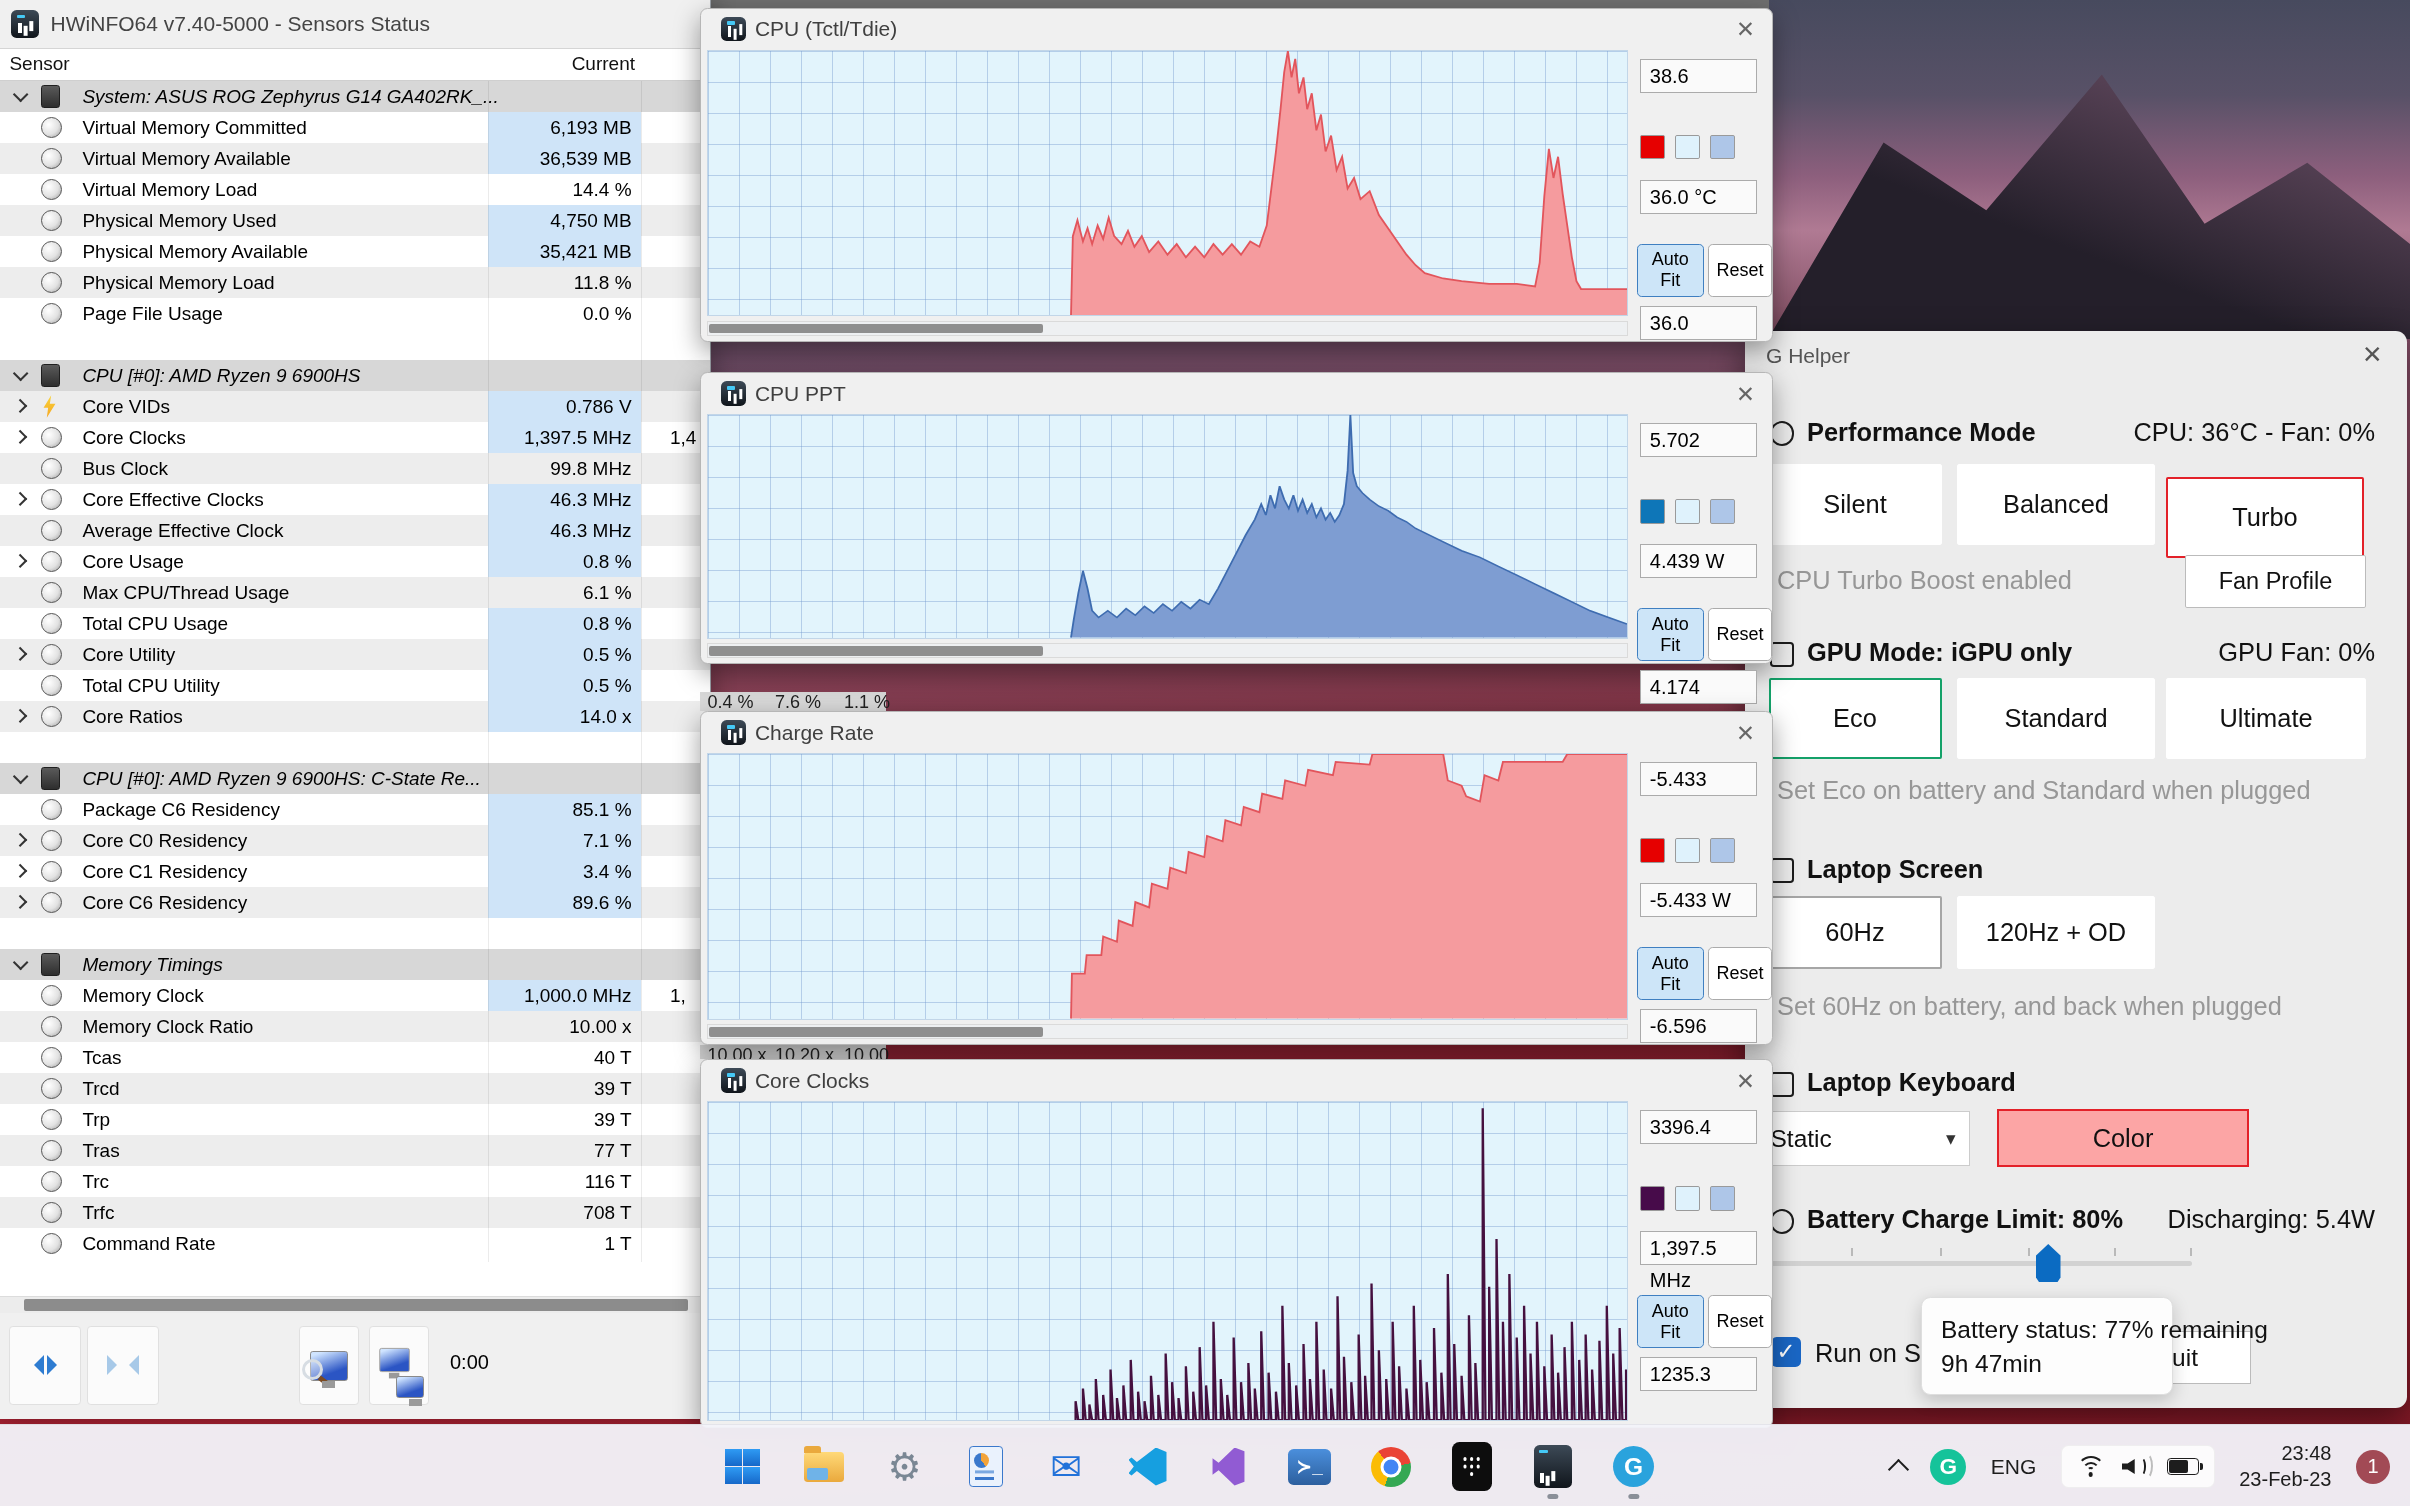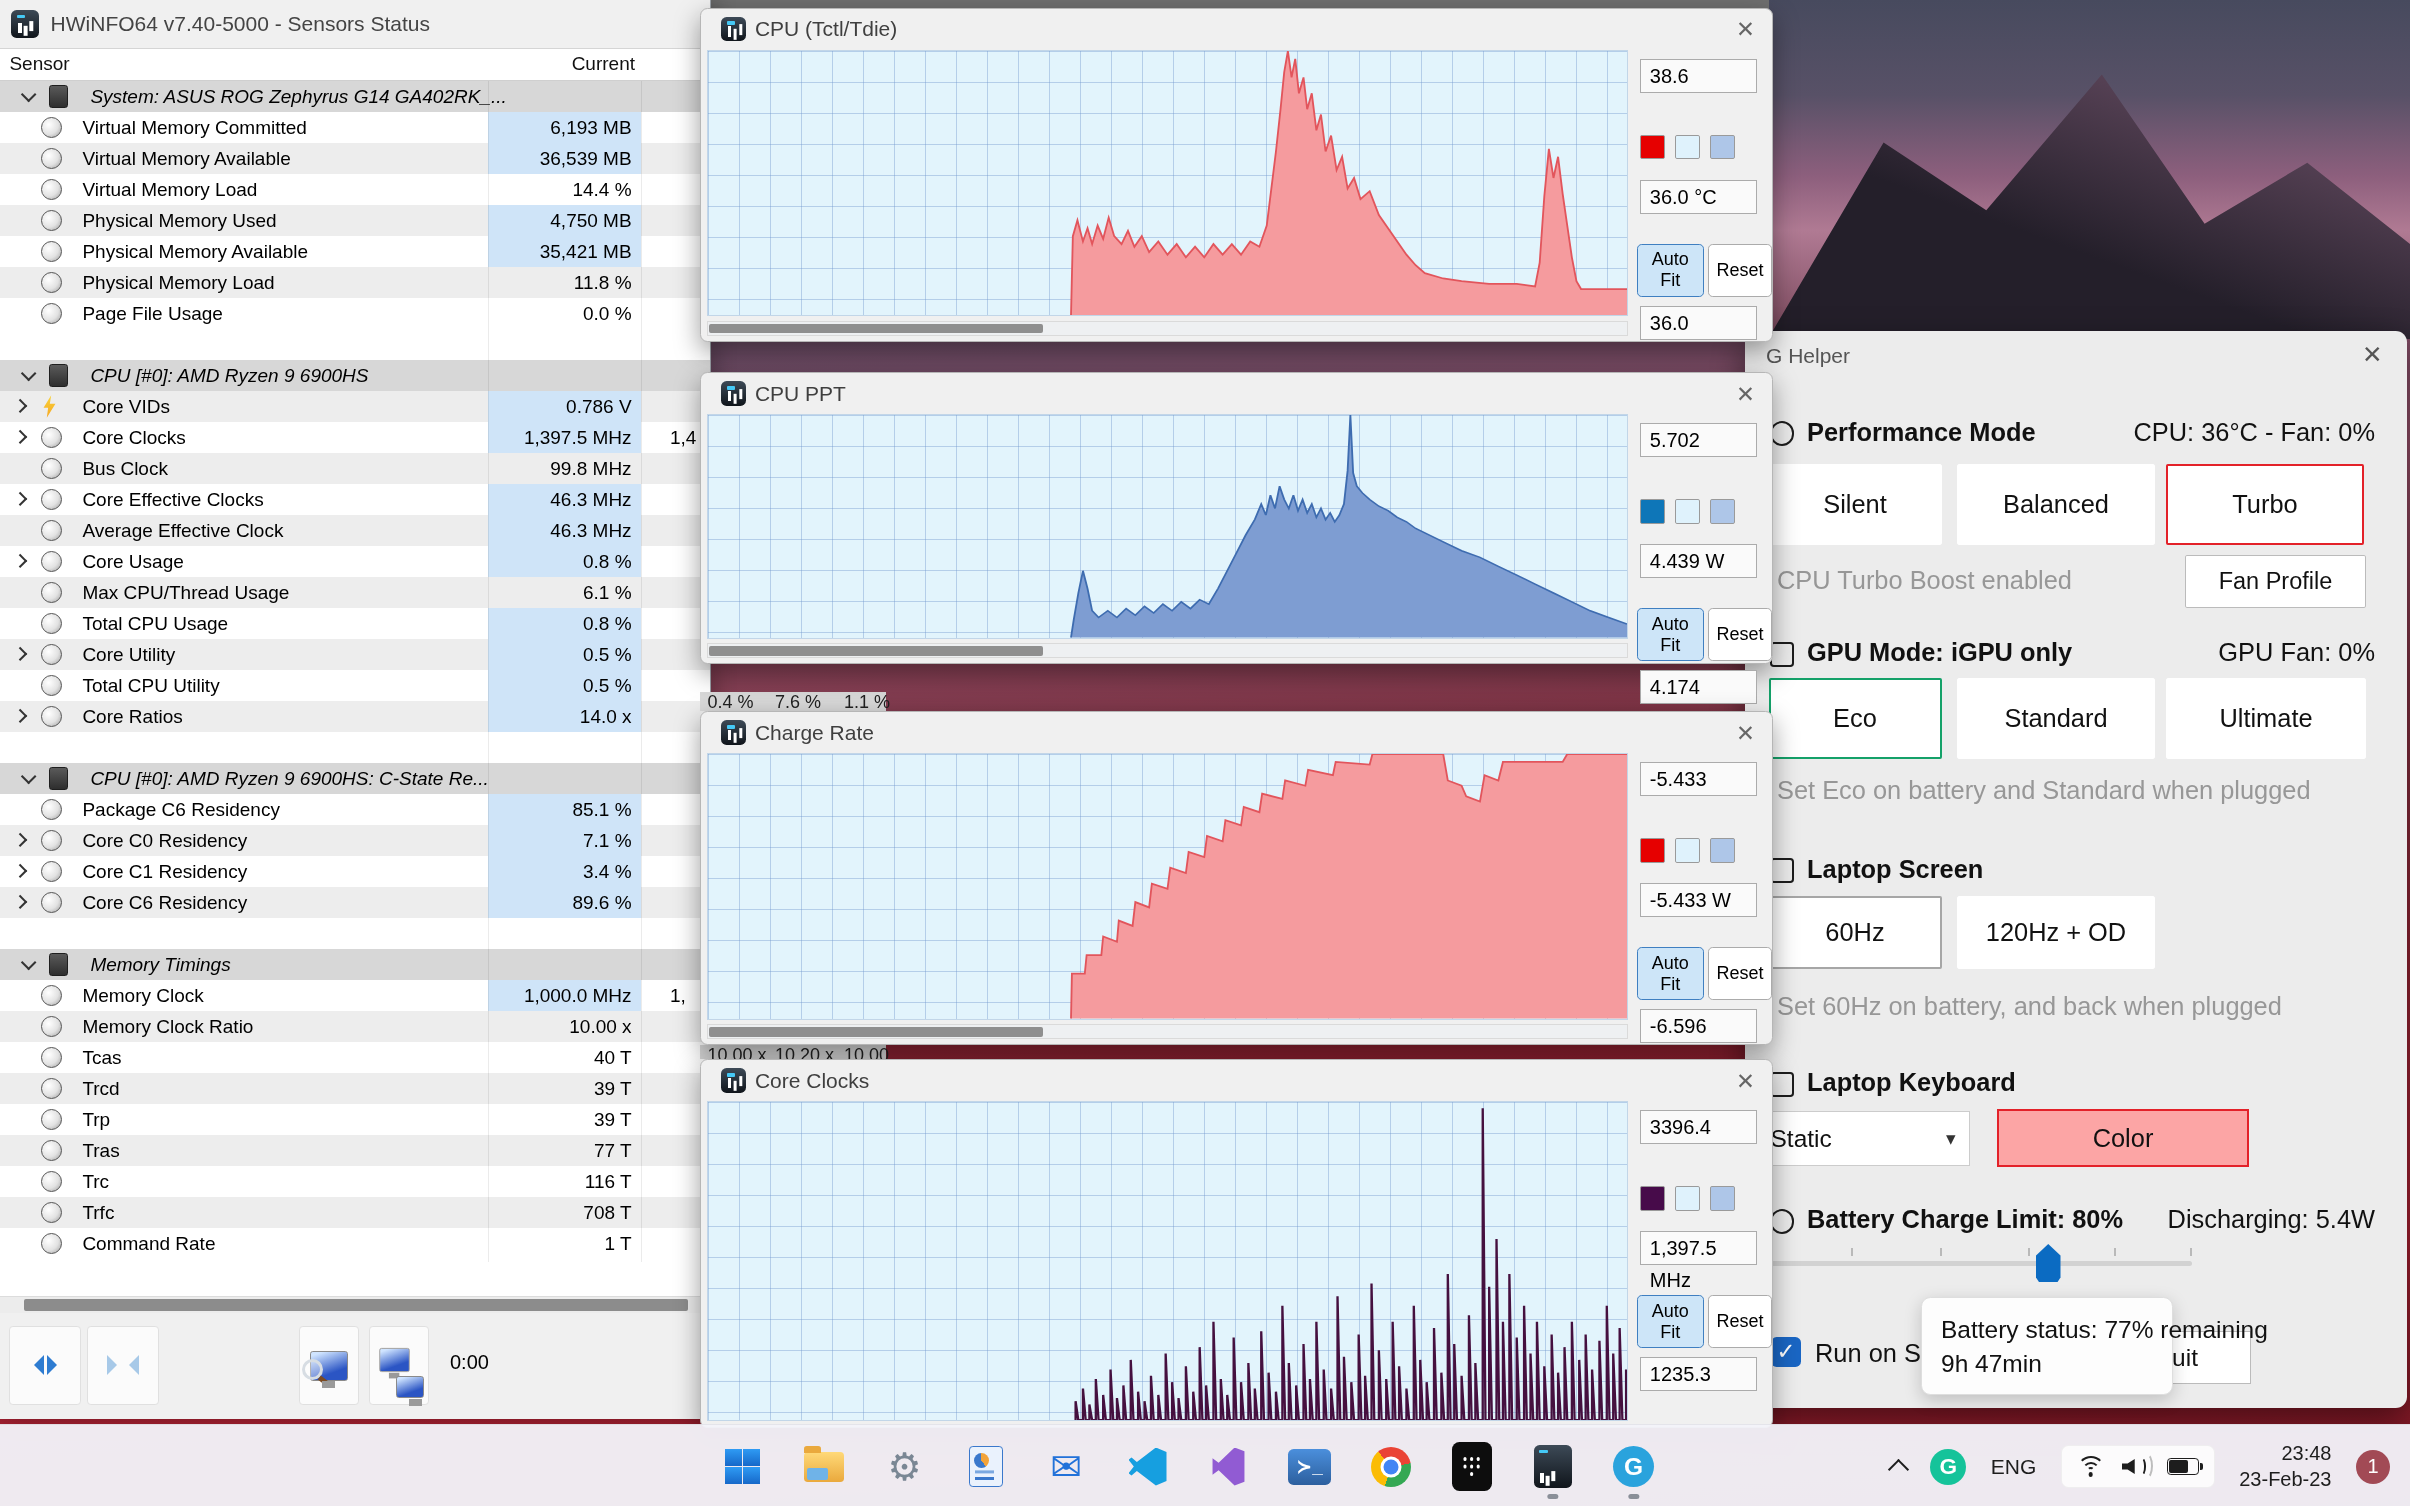--- a/index.html
+++ b/index.html
@@ -30,21 +30,21 @@
   .hwicon .bars{position:absolute;left:6.6px;bottom:4.7px;width:3.8px;height:10.4px;background:#fff;
     box-shadow:5.6px 2.8px 0 #fff,11.3px -1.9px 0 #fff;}
   .hwicon:after{content:"";position:absolute;left:5.6px;top:4.7px;width:8.5px;height:3.8px;background:#45c8f5;border-radius:0.9px;}
   .hwicon.sm{width:24.5px;height:24.5px;}
   .hw-colhead{position:absolute;left:0;top:49px;right:0;height:32px;background:#fff;border-bottom:0.9px solid #cfcfcf;}
   .hw-colhead .c-sensor{position:absolute;left:9.4px;top:3.8px;font-size:19px;color:#111;}
   .hw-colhead .c-current{position:absolute;left:488px;width:147px;top:3.8px;text-align:right;font-size:19px;color:#111;}
   .hw-rows{position:absolute;left:0;top:81px;right:0;height:1181px;overflow:hidden;}
   .hrow{height:31px;line-height:31px;position:relative;display:flex;align-items:center;font-size:19px;color:#000;background:#fff;}
   .hw-rows .hrow:nth-child(odd){background:#ededed;}
-  .hrow.grp{background:#d7d7d7 !important;font-style:italic;padding-left:8px;}
+  .hrow.grp{background:#d7d7d7 !important;font-style:italic;}
   .hrow.sp{background:#fff !important;}
   .slot1{width:41px;flex:0 0 auto;display:flex;justify-content:center;align-items:center;}
   .sloti{width:32px;flex:0 0 auto;display:flex;justify-content:flex-start;align-items:center;}
   .caret-down{width:11.3px;height:11.3px;border-right:2.8px solid #333;border-bottom:2.8px solid #333;transform:rotate(45deg);margin-top:-4.7px;}
   .chev-right{width:10.4px;height:10.4px;border-right:2.8px solid #333;border-top:2.8px solid #333;transform:rotate(45deg);}
   .ic-gauge{width:21px;height:21px;border-radius:50%;border:1.9px solid #555;
     background:radial-gradient(circle at 35% 35%,#ffffff,#e2e2e2 55%,#9a9a9a);}
   .ic-chip{width:19px;height:22.6px;background:linear-gradient(180deg,#5a5a5a,#2e2e2e);border:0.9px solid #1f1f1f;border-radius:2.8px;}
   .ic-bolt{width:17px;height:22.6px;background:linear-gradient(180deg,#f8d43a,#f6a623);
     clip-path:polygon(60% 0,15% 55%,42% 55%,34% 100%,85% 38%,52% 38%);}
@@ -570,21 +570,21 @@
 
 <div class="abs ghelper">
   <span class="gh-title">G Helper</span>
   <span class="gh-close">✕</span>
 
   <span class="gh-secicon" style="top:90px"></span>
   <span class="gh-h" style="top:87px">Performance Mode</span>
   <span class="gh-status" style="top:87px">CPU: 36°C  -   Fan: 0%</span>
   <div class="gh-btn" style="left:23.5px;top:133px;width:173px">Silent</div>
   <div class="gh-btn" style="left:212px;top:133px;width:198px">Balanced</div>
-  <div class="gh-btn sel-red" style="left:421px;top:133px;width:198px">Turbo</div>
+  <div class="gh-btn sel-red" style="left:421px;top:146px;width:198px">Turbo</div>
   <span class="gh-note" style="top:235px">CPU Turbo Boost enabled</span>
   <div class="gh-btn small" style="left:440px;top:224px;width:181px">Fan Profile</div>
 
   <span class="gh-secicon rect" style="top:311px"></span>
   <span class="gh-h" style="top:307px">GPU Mode: iGPU only</span>
   <span class="gh-status" style="top:307px">GPU Fan: 0%</span>
   <div class="gh-btn sel-green" style="left:23.5px;top:347px;width:173px">Eco</div>
   <div class="gh-btn" style="left:421px;top:347px;width:200px">Ultimate</div>
   <div class="gh-btn" style="left:212px;top:347px;width:198px">Standard</div>
   <span class="gh-note" style="top:445px">Set Eco on battery and Standard when plugged</span>

